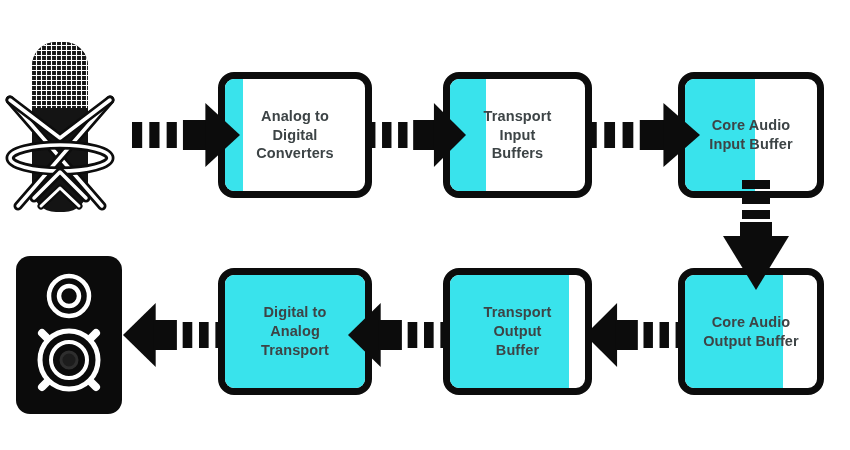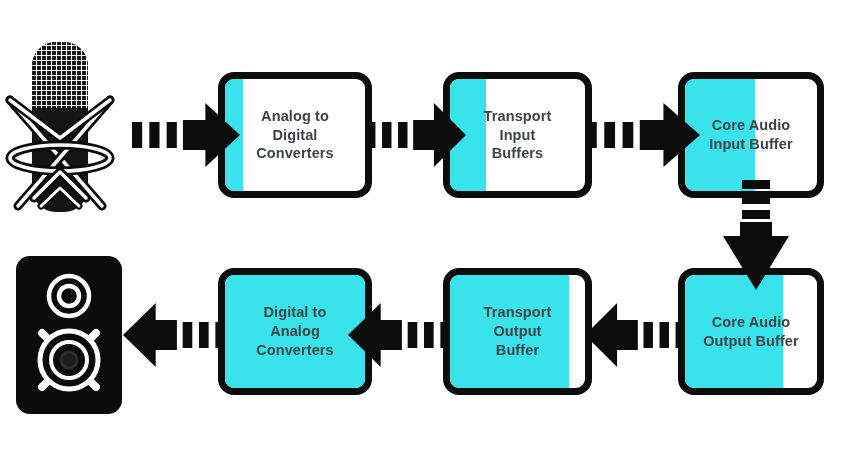--- a/index.html
+++ b/index.html
@@ -107,21 +107,21 @@
     <div class="fill" style="width: 88%;"></div>
     <div class="label">Transport
 Output
 Buffer</div>
   </div>
 
   <div class="node row-bottom" style="left:218px;width:154px;">
     <div class="fill" style="width: 100%;"></div>
     <div class="label">Digital to
 Analog
-Converters</div>
+Transport</div>
   </div>
 
   <svg class="arrow" style="left:132px;top:103px;" width="108" height="64" viewBox="0 0 106 64" preserveAspectRatio="none">
     <rect x="0" y="19" width="10" height="26"></rect>
       <rect x="17" y="19" width="10" height="26"></rect>
     <rect x="34" y="19" width="10" height="26"></rect>
       <rect x="50" y="17" width="24" height="30"></rect>
     <polygon points="72,0 106,32 72,64"></polygon>
   </svg>
 

